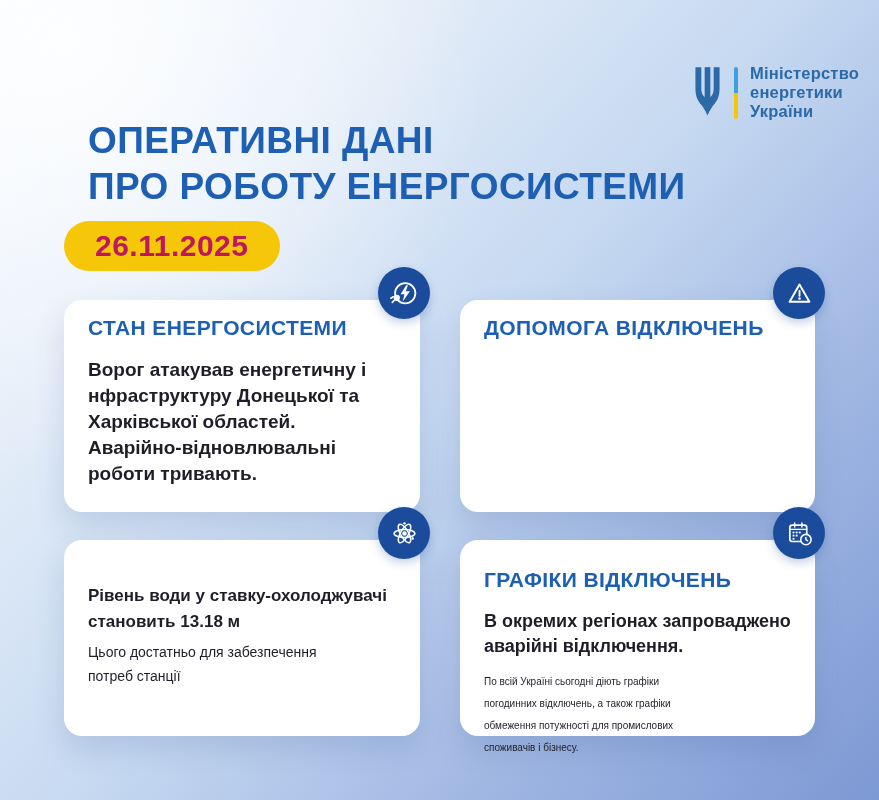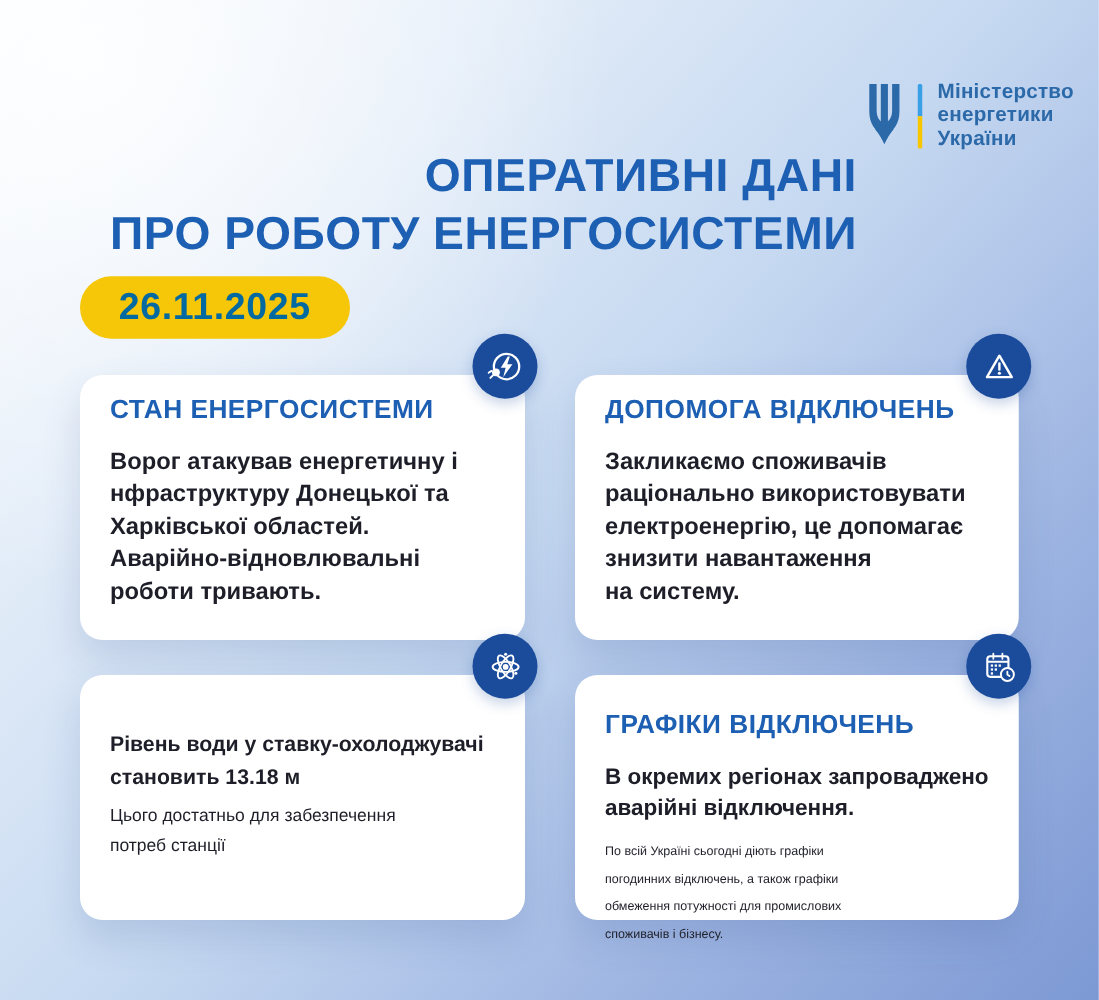--- a/index.html
+++ b/index.html
@@ -28,28 +28,28 @@
   .logo-bar .bar-bottom { flex: 1; }
   .logo-text div {
     font-size: 16.5px; font-weight: bold; line-height: 19px;
     color: #2b69a9; letter-spacing: 0.2px;
   }
 
   
   .title {
     position: absolute; left: 88px; top: 118px;
     font-size: 37px; font-weight: bold; color: #1d5fb2;
-    line-height: 46px; letter-spacing: 0.4px; text-align: right;
+    line-height: 46px; letter-spacing: 0.4px;
   }
   .title span { display: block; }
 
   
   .date-pill {
     position: absolute; left: 64px; top: 221px;
-    background: #f6c608; color: #0369a1;
+    background: #f6c608; color: #be185d;
     border-radius: 26px; padding: 8px 31px;
     font-size: 30px; font-weight: bold; letter-spacing: 0.5px;
   }
 
   
   .grid {
     position: absolute; left: 64px; top: 300px; width: 751px;
     display: grid;
     grid-template-columns: 356px 355px;
     grid-template-rows: 212px 196px;
@@ -131,25 +131,20 @@
 
   <article class="card row1 card-help">
     <div class="icon-circle">
       <svg viewBox="0 0 24 24" fill="none" stroke="#ffffff" stroke-width="1.6" stroke-linecap="round" stroke-linejoin="round">
         <path d="M12 4.6 L20.2 18.8 H3.8 Z"></path>
         <path d="M12 9.8 v4"></path>
         <circle cx="12" cy="16.2" r="1.05" fill="#ffffff" stroke="none"></circle>
       </svg>
     </div>
     <h2>ДОПОМОГА ВІДКЛЮЧЕНЬ</h2>
-    <p class="bold">Закликаємо споживачів
-раціонально використовувати
-електроенергію, це допомагає
-знизити навантаження
-на систему.</p>
   </article>
 
   <article class="card row2 card-zaes">
     <div class="icon-circle">
       <svg viewBox="0 0 24 24" fill="none" stroke="#ffffff" stroke-width="1.25" stroke-linecap="round">
         <ellipse cx="12" cy="12" rx="8.6" ry="3.3"></ellipse>
         <ellipse cx="12" cy="12" rx="8.6" ry="3.3" transform="rotate(60 12 12)"></ellipse>
         <ellipse cx="12" cy="12" rx="8.6" ry="3.3" transform="rotate(120 12 12)"></ellipse>
         <circle cx="12" cy="12" r="1.9" fill="#ffffff" stroke="none"></circle>
         <circle cx="12" cy="3.6" r="1" fill="#ffffff" stroke="none"></circle>

